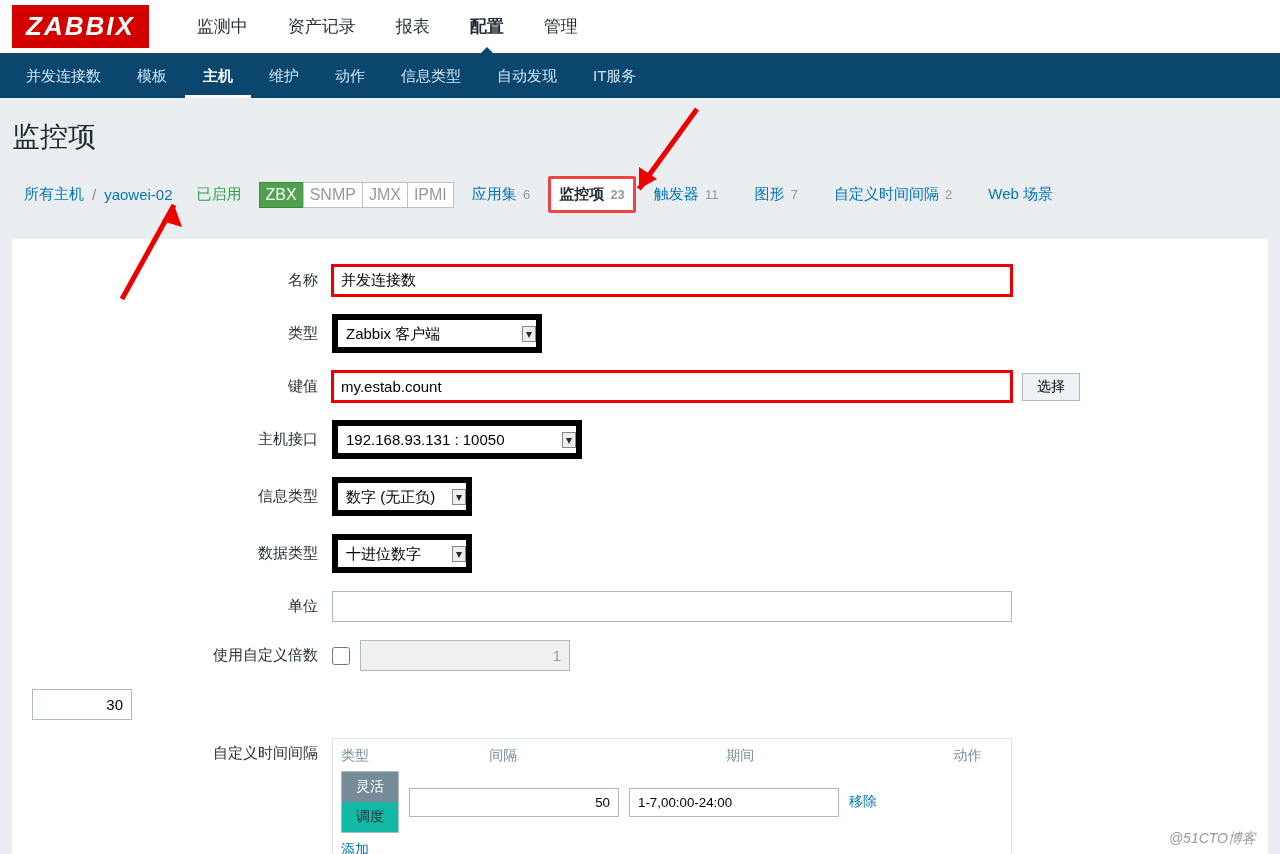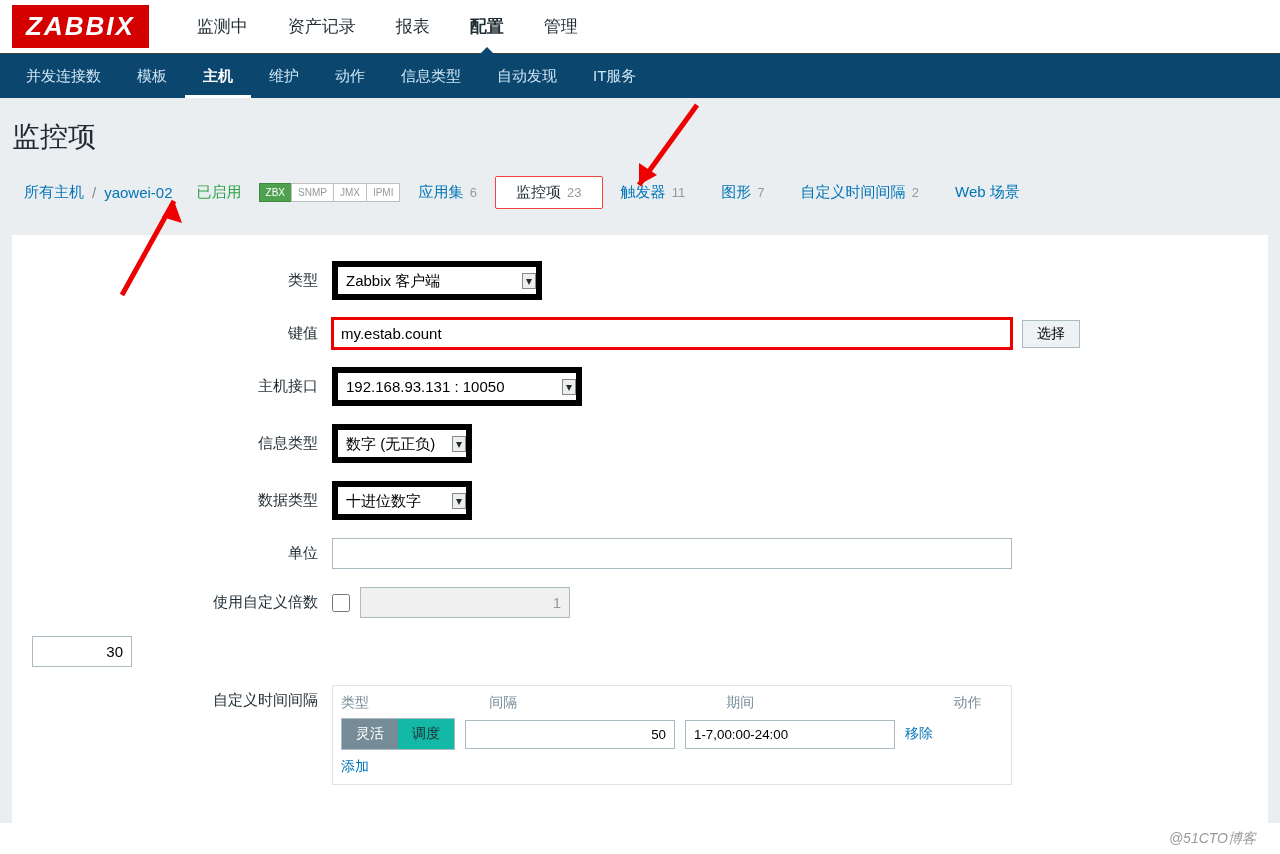--- a/index.html
+++ b/index.html
@@ -21,25 +21,25 @@
     
     .page { background: #ebeef0; padding: 12px 12px 0 12px; }
     .page-title { font-size: 28px; color: #1f2c33; padding: 8px 0 14px 0; }
     
     
     .breadcrumb { display: flex; align-items: center; gap: 0; padding: 6px 6px 16px 6px; font-size: 15px; }
     .bc-link { color: #0275b8; cursor: pointer; padding: 0 6px; }
     .bc-sep { color: #888; padding: 0 2px; }
     .status-enabled { color: #2ea34a; padding: 0 18px; }
     .if-badge { display: inline-flex; }
-    .ifb { padding: 3px 6px; border: 1px solid #c0c0c0; font-size: 10px; margin-left: -1px; background: #fff; color: #999; }
+    .ifb { padding: 3px 6px; border: 1px solid #c0c0c0; font-size: 16px; margin-left: -1px; background: #fff; color: #999; }
     .ifb.on { background: #50a14f; color: #fff; border-color: #3d8c3d; }
     .filt { color: #0275b8; cursor: pointer; padding: 0 18px; }
     .filt-count { color: #999; font-size: 13px; margin-left: 2px; }
-    .filt.active { background: #fff; border: 1px solid #ef4444; border-radius: 2px; padding: 6px 20px; color: #1f2c33; }
+    .filt.active { background: #fff; border: 3px solid #ef4444; border-radius: 2px; padding: 6px 8px; color: #1f2c33; font-weight: bold; }
     
     
     .panel { background: #fff; margin-top: 10px; padding: 26px 20px 20px 20px; position: relative; }
     .form-row { display: flex; align-items: center; margin-bottom: 18px; }
     .form-label { width: 300px; text-align: right; padding-right: 14px; font-size: 15px; color: #1f2c33; }
     .form-ctrl { display: flex; align-items: center; gap: 10px; }
     .txt { border: 1px solid #acbbc2; padding: 6px 8px; font-size: 15px; width: 680px; }
     .txt.sm { width: 100px; text-align: right; }
     .txt.disabled { background: #f0f0f0; color: #999; }
     .sel { border: 6px solid #000000; padding: 5px 26px 5px 8px; font-size: 15px; background: #fff; appearance: none; position: relative; }
@@ -47,21 +47,21 @@
     .sel-wrap::after { content: "▾"; position: absolute; right: 6px; top: 50%; transform: translateY(-50%); pointer-events: none; font-size: 12px; border: 1px solid #888; padding: 0 3px; background: #eee; }
     .btn { border: 1px solid #acbbc2; background: #eef2f5; padding: 4px 14px; font-size: 14px; cursor: pointer; }
     .chk { width: 18px; height: 18px; }
     .hl-red { outline: 3px solid #e00; outline-offset: -2px; }
     
     
     .ci-box { border: 1px solid #dfe4e7; padding: 8px; width: 680px; }
     .ci-head { display: flex; color: #768d99; font-size: 14px; margin-bottom: 6px; }
     .ci-head div:nth-child(1){ width: 150px;} .ci-head div:nth-child(2){ width: 240px;} .ci-head div:nth-child(3){ width: 230px;} .ci-head div:nth-child(4){ width: 50px;}
     .ci-row { display: flex; align-items: center; gap: 10px; margin-bottom: 8px; }
-    .seg { display:flex; border:1px solid #acbbc2; }
+    .seg { display:flex; border:1px solid #acbbc2;flex-direction:column; }
     .seg span{ padding:6px 14px; cursor:pointer; background:#14b8a6; }
     .seg span.on{ background:#768d99; color:#fff; }
     .ci-txt { border:1px solid #acbbc2; padding:6px 8px; width:210px; text-align:right; }
     .ci-txt2 { border:1px solid #acbbc2; padding:6px 8px; width:210px; }
     .link { color:#0275b8; cursor:pointer; }
     
     .watermark { position: fixed; right: 24px; bottom: 6px; color: #999; font-size: 14px; font-style: italic; }
   </style>
 </head>
 <body>
@@ -105,20 +105,26 @@
     <span class="filt"><span>应用集</span> <span class="filt-count">6</span></span>
     <span class="filt active"><span>监控项</span> <span class="filt-count">23</span></span>
     <span class="filt"><span>触发器</span> <span class="filt-count">11</span></span>
     <span class="filt"><span>图形</span> <span class="filt-count">7</span></span>
     <span class="filt"><span>自定义时间间隔</span> <span class="filt-count">2</span></span>
     <span class="filt"><span>Web 场景</span></span>
   </div>
 
   <div class="panel">
 
+    <div class="form-row">
+      <div class="form-label">名称</div>
+      <div class="form-ctrl">
+          <input class="txt hl-red" style="width: 680px;" value="并发连接数">
+        </div>
+    </div>
 
     <div class="form-row">
       <div class="form-label">类型</div>
       <div class="form-ctrl">
           <span class="sel-wrap"><select class="sel" style="width:210px"><option>Zabbix 客户端</option></select></span>
         </div>
     </div>
 
     <div class="form-row">
       <div class="form-label">键值</div>

